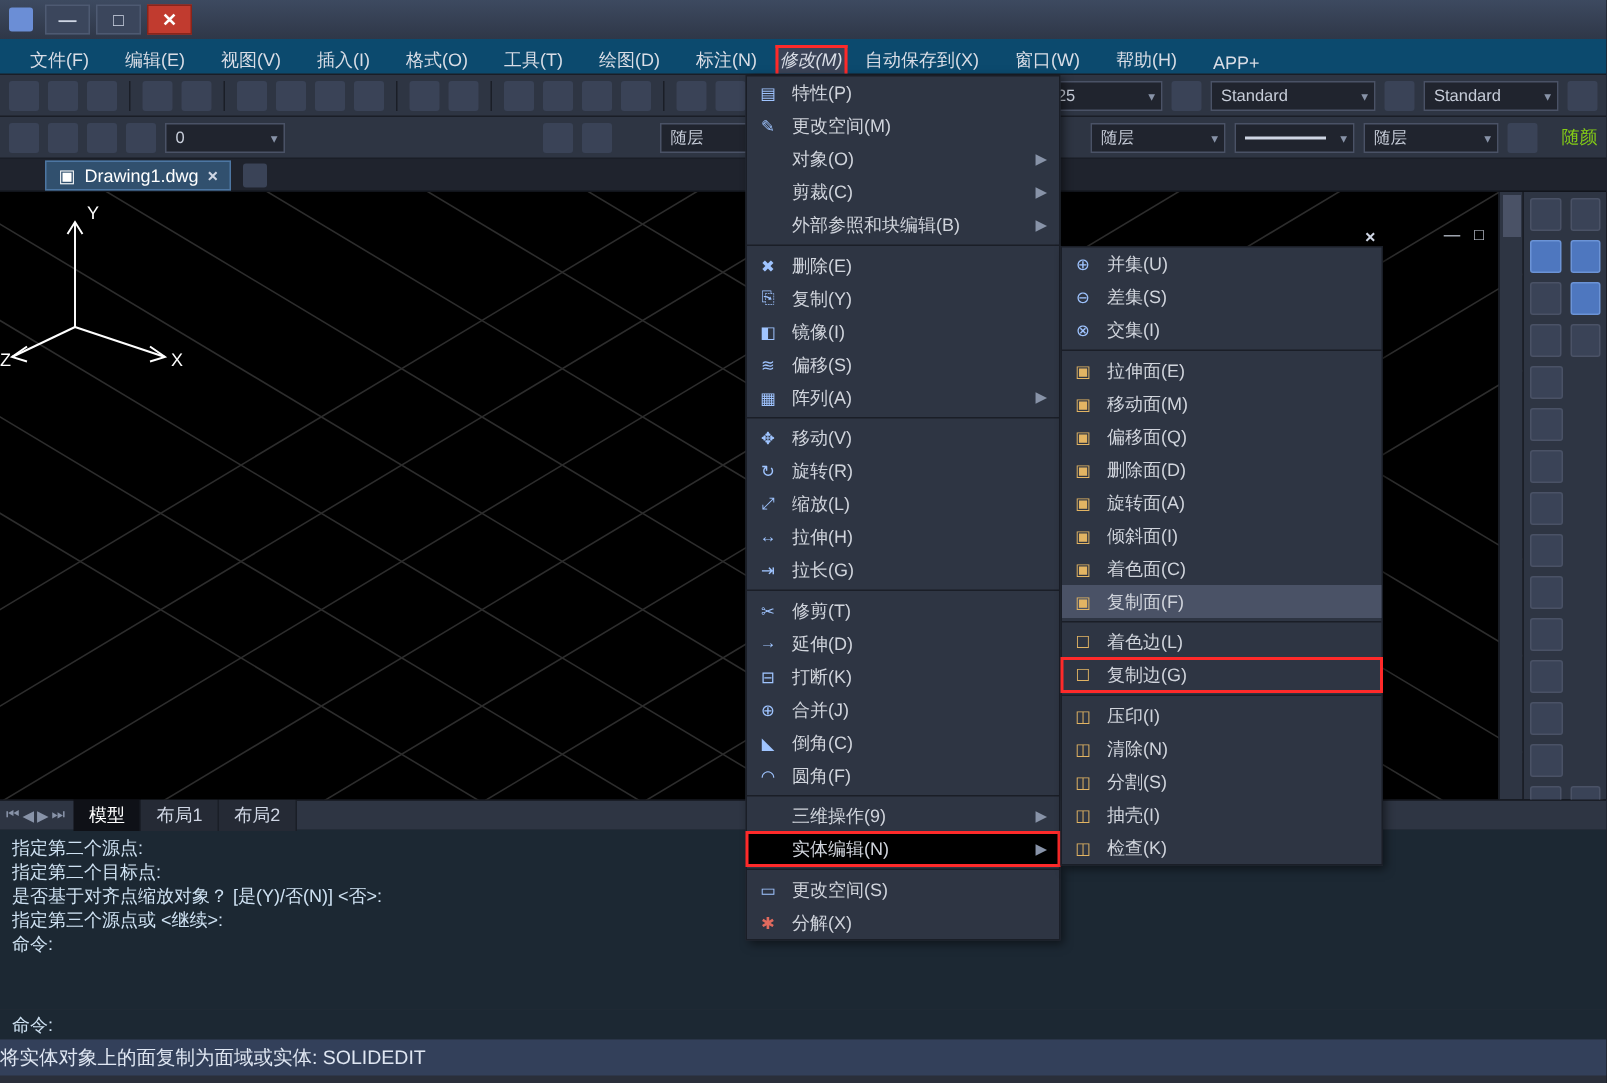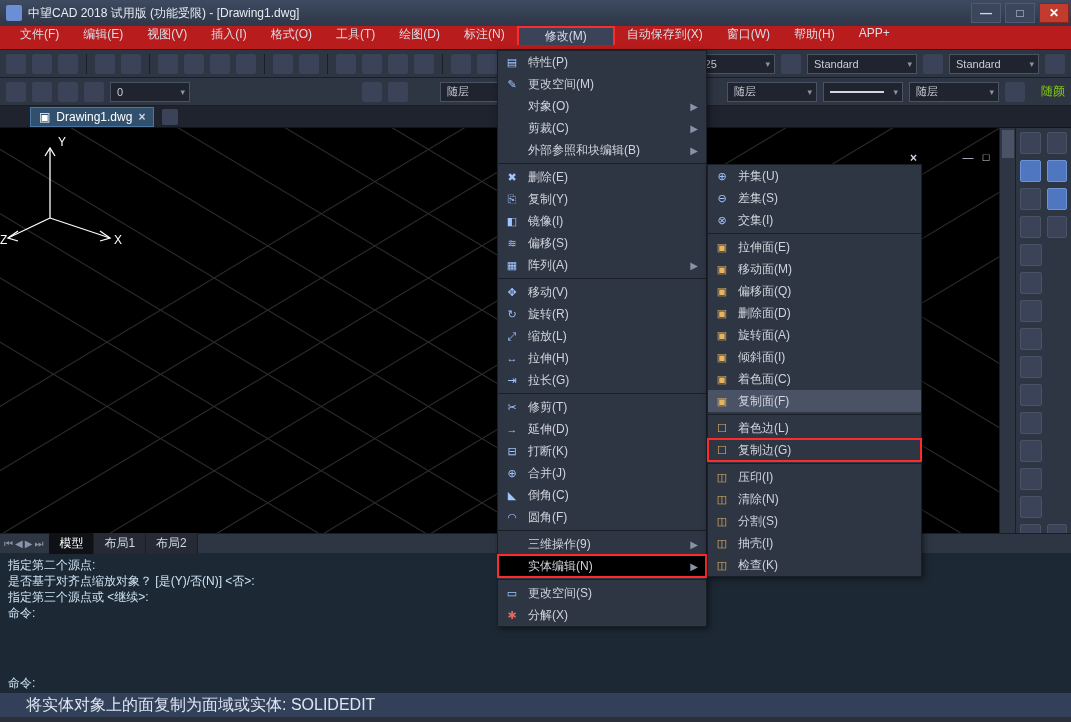--- a/index.html
+++ b/index.html
@@ -4,23 +4,23 @@
 <style>
 * { margin: 0; padding: 0; box-sizing: border-box; font-family: "Microsoft YaHei", "SimSun", sans-serif; }
 html, body { width: 1071px; height: 722px; overflow: hidden; background: #2a2f3a; color: #d0d4dc; font-size: 12px; }
 .titlebar { height: 26px; background: linear-gradient(#3d4a60,#2f3748); display: flex; align-items: center; padding-left: 6px; }
 .titlebar .logo { width: 16px; height: 16px; background: #6b8ed6; border-radius: 2px; margin-right: 6px; display:inline-block; }
 .titlebar .title { flex: 1; color: #e6eaf2; font-size: 12px; }
 .winbtns { display: flex; }
 .winbtn { width: 30px; height: 20px; margin: 3px 2px; display:flex; align-items:center; justify-content:center; font-weight:bold; font-size:12px; color:#cfd6e4; }
 .winbtn.min,.winbtn.max{ background:#3b465c; border:1px solid #4e5a72;}
 .winbtn.close{ background:#c13b2f; color:#fff; border:1px solid #8a241a;}
-.menubar { height: 24px; background: #b91c1c; display: flex; align-items: flex-start; padding-left: 8px; border-bottom:1px solid #1a1e27;}
+.menubar { height: 24px; background: #0c4a6e; display: flex; align-items: flex-end; padding-left: 8px; border-bottom:1px solid #1a1e27;}
 .menuitem { padding: 0 12px; display:flex; align-items:center; color:#d9dde6; }
-.menuitem.open { background:#3a4357; border:2px solid #ff2a2a; border-bottom:none; padding:0 26px; }
+.menuitem.open { background:#3a4357; border:2px solid #ff2a2a; border-bottom:none; padding:0 1px;font-style:italic; }
 .toolbar { height: 28px; background: #2e3543; display:flex; align-items:center; gap:6px; padding:0 6px; border-bottom:1px solid #1a1e27;}
 .toolbar2 { height: 28px; background: #2e3543; display:flex; align-items:center; gap:6px; padding:0 6px; border-bottom:1px solid #1a1e27;}
 .tb-btn { width:20px; height:20px; background:#3a4357; border-radius:2px; display:inline-block;}
 .tb-sep { width:1px; height:20px; background:#1a1e27; margin:0 2px;}
 .combo { height:20px; background:#20242e; border:1px solid #4a5266; display:flex; align-items:center; padding:0 18px 0 6px; position:relative; color:#c7cdd9; font-size:11px;}
 .combo::after{content:"▾"; position:absolute; right:4px; color:#8893a8; font-size:9px;}
 .linesel{ width:80px; height:20px; background:#20242e; border:1px solid #4a5266; display:flex; align-items:center; padding:0 18px 0 6px; position:relative;}
 .linesel::after{content:"▾"; position:absolute; right:4px; color:#8893a8; font-size:9px;}
 .linesel .ln{ width:56px; border-top:2px solid #cfd6e4;}
 .tabstrip { height: 22px; background:#1f232d; display:flex; align-items:center; padding-left:30px; gap:8px; border-bottom:1px solid #11141b;}
@@ -38,21 +38,21 @@
 .right-scroll{position:absolute; right:56px; top:0; width:16px; height:100%; background:#2e3543; border-left:1px solid #1a1e27;}
 .right-scroll .thumb{ position:absolute; left:2px; top:2px; width:12px; height:28px; background:#4a5266;}
 .modeltabs { height:20px; background:#2e3543; display:flex; align-items:center; padding-left:4px; gap:0; border-top:1px solid #1a1e27;}
 .modeltabs .nav{ display:flex; gap:2px; margin-right:6px;}
 .modeltabs .nav span{ color:#8893a8; font-size:10px;}
 .mt-tab{ padding:2px 10px; background:#252a35; color:#cfd6e4; border-right:1px solid #1a1e27;}
 .mt-tab.active{ background:#0f1117; color:#fff;}
 .cmdpanel{ background:#1c2833; color:#cfe2f3; padding:4px 8px; font-size:12px; line-height:16px; height:120px; overflow:hidden; font-family: "NSimSun","SimSun",monospace;}
 .cmdpanel .line{ white-space:pre;}
 .cmdinput{ height:20px; background:#1c2833; display:flex; align-items:center; padding:0 8px; color:#cfe2f3; font-family: "NSimSun","SimSun",monospace;}
-.statusbar{ height:24px; background:#33405a; color:#dfe6f2; display:flex; align-items:center; padding:0 26px; font-size:16px;}
+.statusbar{ height:24px; background:#33405a; color:#dfe6f2; display:flex; align-items:center; padding:0 0; font-size:13px;}
 .dropdown { position:absolute; background:#2e3543; border:1px solid #1a1e27; box-shadow:2px 2px 6px rgba(0,0,0,.5); font-size:12px; color:#d0d4dc;}
 .dd1{ left:497px; top:50px; width:210px;}
 .dd2{ left:707px; top:164px; width:215px;}
 .dd-row{ height:22px; display:flex; align-items:center; padding:0 8px 0 6px; position:relative;}
 .dd-row.sep{ height:1px; background:#1a1e27; padding:0; margin:2px 0;}
 .dd-row .ic{ width:16px; height:16px; margin-right:8px; display:flex; align-items:center; justify-content:center; font-size:11px; color:#9fc4ff;}
 .dd-row .ic.gold{ color:#e2b463;}
 .dd-row .ic.red{ color:#e06a5e;}
 .dd-row .lbl{ flex:1;}
 .dd-row .arrow{ color:#8893a8; font-size:10px;}
@@ -60,21 +60,20 @@
 .dd-row.boxed{ outline:2px solid #ff2a2a; outline-offset:-1px;}
 .dd2 .dd-row.hl{ background:#4a5266;}
 .dd2-close{ position:absolute; top:-14px; right:4px; color:#cfd6e4; font-weight:bold;}
 .flexfill{flex:1;}
 </style>
 </head>
 <body>
 
 <div class="titlebar">
   <span class="logo"></span>
-  <span class="title">中望CAD 2018 试用版 (功能受限) - [Drawing1.dwg]</span>
   <div class="winbtns">
     <div class="winbtn min">—</div>
     <div class="winbtn max">□</div>
     <div class="winbtn close">✕</div>
   </div>
 </div>
 
 <div class="menubar">
   <div class="menuitem">文件(F)</div>
   <div class="menuitem">编辑(E)</div>
@@ -278,20 +277,21 @@
     <span>▶</span>
     <span>⏭</span>
   </div>
   <div class="mt-tab active">模型</div>
   <div class="mt-tab">布局1</div>
   <div class="mt-tab">布局2</div>
 </div>
 
 <div class="cmdpanel">
   <div class="line">指定第二个源点:</div>
+  <div class="line">指定第二个目标点:</div>
   <div class="line">是否基于对齐点缩放对象？ [是(Y)/否(N)] &lt;否&gt;:</div>
   <div class="line">指定第三个源点或 &lt;继续&gt;:</div>
   <div class="line">命令:</div>
 </div>
 <div class="cmdinput">
   <span>命令:</span>
 </div>
 
 <div class="statusbar">
   <span>将实体对象上的面复制为面域或实体: SOLIDEDIT</span>

